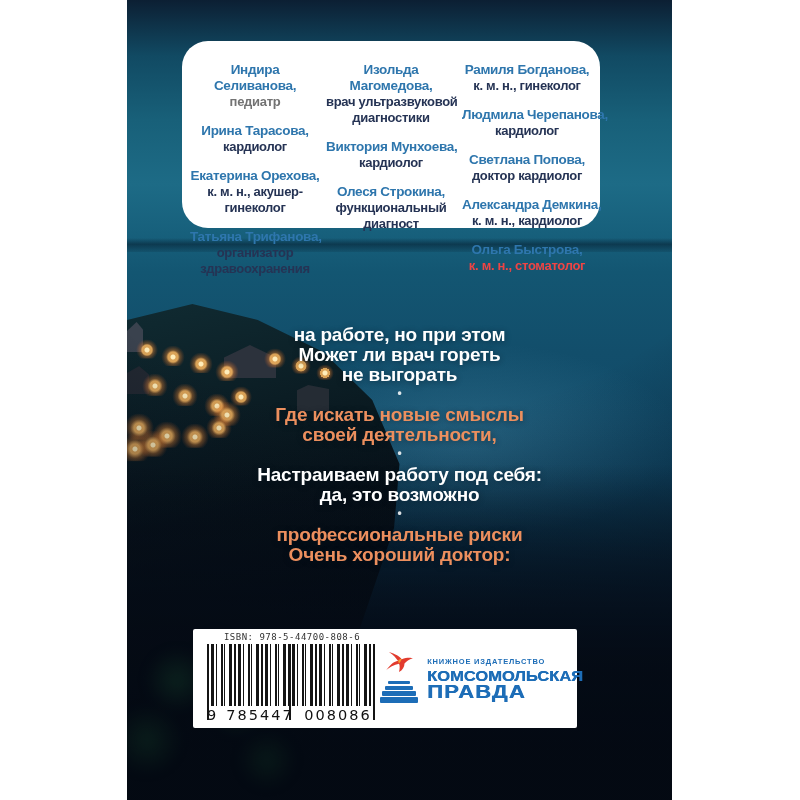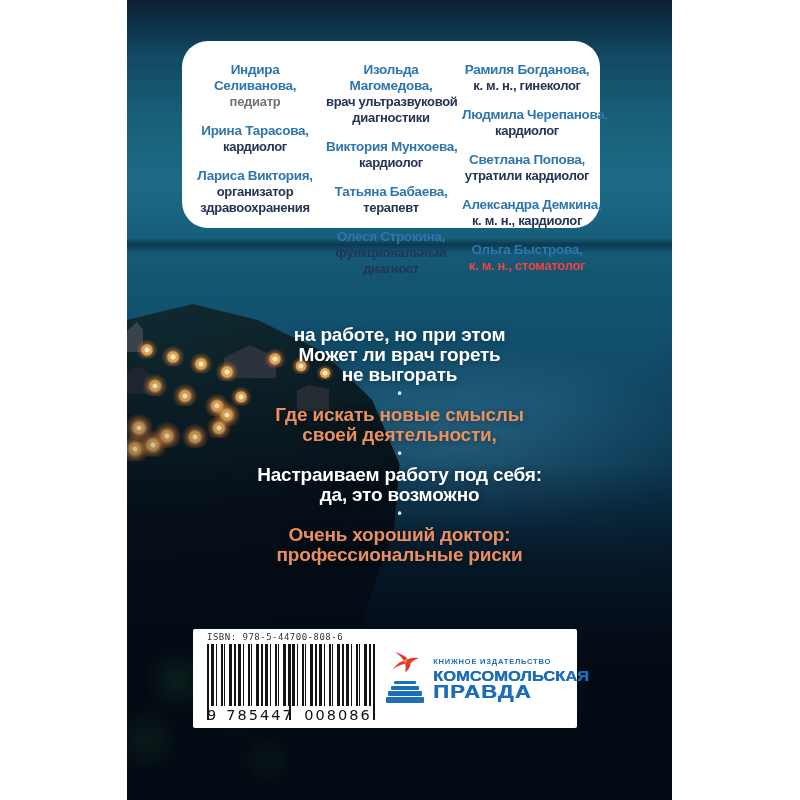--- a/index.html
+++ b/index.html
@@ -63,35 +63,35 @@
   .quotes{position:absolute;left:0;right:0;top:325px;text-align:center;
     font-weight:bold;font-size:19px;line-height:20px;letter-spacing:-.2px;
     text-shadow:0 1px 6px rgba(0,18,28,.45);}
   .quote div{white-space:nowrap;}
   .q-sep{font-size:12px;line-height:10px;margin:3px 0 7px;color:rgba(255,255,255,.85);
     text-shadow:none;}
   
   .bc-box{position:absolute;left:66px;top:629px;width:384px;height:99px;background:#ffffff;
     border-radius:2px;display:flex;align-items:stretch;box-sizing:border-box;}
   .bc-left{position:relative;width:198px;padding:3px 0 0 14px;box-sizing:border-box;}
-  .isbn{width:170px;font-family:"DejaVu Sans Mono",monospace;
+  .isbn{width:170px;text-align:center;font-family:"DejaVu Sans Mono",monospace;
     font-size:9px;letter-spacing:.5px;color:#333;}
   .bars{width:168px;height:62px;margin-top:2px;
     background:repeating-linear-gradient(90deg,
       #141414 0 2px,#fff 2px 4px,#141414 4px 7px,#fff 7px 9px,#141414 9px 10px,
       #fff 10px 14px,#141414 14px 16px,#fff 16px 17px,#141414 17px 18px,
       #fff 18px 22px,#141414 22px 25px,#fff 25px 27px);}
   .guard{position:absolute;top:15px;width:2px;height:76px;background:#141414;}
   .g1{left:14px;} .g2{left:96px;} .g3{left:180px;}
   .digits{width:170px;display:flex;margin-top:1px;font-family:"DejaVu Sans",sans-serif;
     font-size:14.5px;color:#111;}
   .digits .d9{width:14px;text-align:left;}
   .digits .grp{flex:1;text-align:center;letter-spacing:2px;}
   .bc-right{flex:1;display:flex;align-items:center;justify-content:center;gap:8px;
-    padding-right:2px;}
+    padding-right:8px;}
   .logo-icon{position:relative;width:40px;height:56px;flex:0 0 40px;}
   .kp-bird{position:absolute;left:5px;top:0;}
   .kp-book{position:absolute;left:0;bottom:4px;width:40px;display:flex;
     flex-direction:column;align-items:center;}
   .kp-book div{background:#1d6db7;border-radius:1px;margin-top:1.5px;}
   .b1{width:22px;height:3.5px;} .b2{width:28px;height:4px;}
   .b3{width:34px;height:4.5px;} .b4{width:38px;height:5.5px;}
   .logo-text{color:#1d6db7;}
   .tagline{font-size:7.5px;font-weight:bold;letter-spacing:.8px;margin-bottom:2px;
     white-space:nowrap;}
@@ -151,21 +151,30 @@
         <div class="author-entry">
           <div class="author-name" style="color: rgb(46, 118, 173); text-align: center;">
             <div class="">Ирина Тарасова,</div>
           </div>
           <div class="author-specialty" style="color: rgb(37, 51, 84);">
             <div class="">кардиолог</div>
           </div>
         </div>
         <div class="author-entry">
           <div class="author-name" style="color: rgb(46, 118, 173);">
-            <div class="">Лариса Виктория,</div>
+            <div class="">Екатерина Орехова,</div>
+          </div>
+          <div class="author-specialty" style="color: rgb(37, 51, 84);">
+            <div class="">к. м. н., акушер-</div>
+            <div class="">гинеколог</div>
+          </div>
+        </div>
+        <div class="author-entry">
+          <div class="author-name" style="color: rgb(46, 118, 173);">
+            <div class="">Татьяна Трифанова,</div>
           </div>
           <div class="author-specialty" style="color: rgb(37, 51, 84);">
             <div class="">организатор</div>
             <div class="">здравоохранения</div>
           </div>
         </div>
       </div>
       <div class="authors-column">
         <div class="author-entry">
           <div class="author-name" style="color: rgb(46, 118, 173);">
@@ -180,28 +189,20 @@
         <div class="author-entry">
           <div class="author-name" style="color: rgb(46, 118, 173);">
             <div class="">Виктория Мунхоева,</div>
           </div>
           <div class="author-specialty" style="color: rgb(37, 51, 84);">
             <div class="">кардиолог</div>
           </div>
         </div>
         <div class="author-entry">
           <div class="author-name" style="color: rgb(46, 118, 173);">
-            <div class="">Татьяна Бабаева,</div>
-          </div>
-          <div class="author-specialty" style="color: rgb(37, 51, 84);">
-            <div class="">терапевт</div>
-          </div>
-        </div>
-        <div class="author-entry">
-          <div class="author-name" style="color: rgb(46, 118, 173);">
             <div class="">Олеся Строкина,</div>
           </div>
           <div class="author-specialty" style="color: rgb(37, 51, 84);">
             <div class="">функциональный</div>
             <div class="">диагност</div>
           </div>
         </div>
       </div>
       <div class="authors-column">
         <div class="author-entry">
@@ -218,21 +219,21 @@
           </div>
           <div class="author-specialty" style="color: rgb(37, 51, 84);">
             <div class="">кардиолог</div>
           </div>
         </div>
         <div class="author-entry">
           <div class="author-name" style="color: rgb(46, 118, 173);">
             <div class="">Светлана Попова,</div>
           </div>
           <div class="author-specialty" style="color: rgb(37, 51, 84);">
-            <div class="">утратили кардиолог</div>
+            <div class="">доктор кардиолог</div>
           </div>
         </div>
         <div class="author-entry">
           <div class="author-name" style="color: rgb(46, 118, 173);">
             <div class="">Александра Демкина,</div>
           </div>
           <div class="author-specialty" style="color: rgb(37, 51, 84);">
             <div class="">к. м. н., кардиолог</div>
           </div>
         </div>
@@ -258,22 +259,22 @@
         <div class="">Где искать новые смыслы</div>
         <div class="">своей деятельности,</div>
       </div>
       <div class="q-sep">•</div>
       <div class="quote" style="color: rgb(255, 255, 255);">
         <div class="">Настраиваем работу под себя:</div>
         <div class="">да, это возможно</div>
       </div>
       <div class="q-sep">•</div>
       <div class="quote" style="color: rgb(236, 143, 94);">
+        <div class="">профессиональные риски</div>
         <div class="">Очень хороший доктор:</div>
-        <div class="">профессиональные риски</div>
       </div>
     </div>
 
   <div class="bc-box">
     <div class="bc-left">
       <div class="isbn">ISBN: 978-5-44700-808-6</div>
       <div class="bars"></div>
       <div class="guard g1"></div>
       <div class="guard g2"></div>
       <div class="guard g3"></div>

